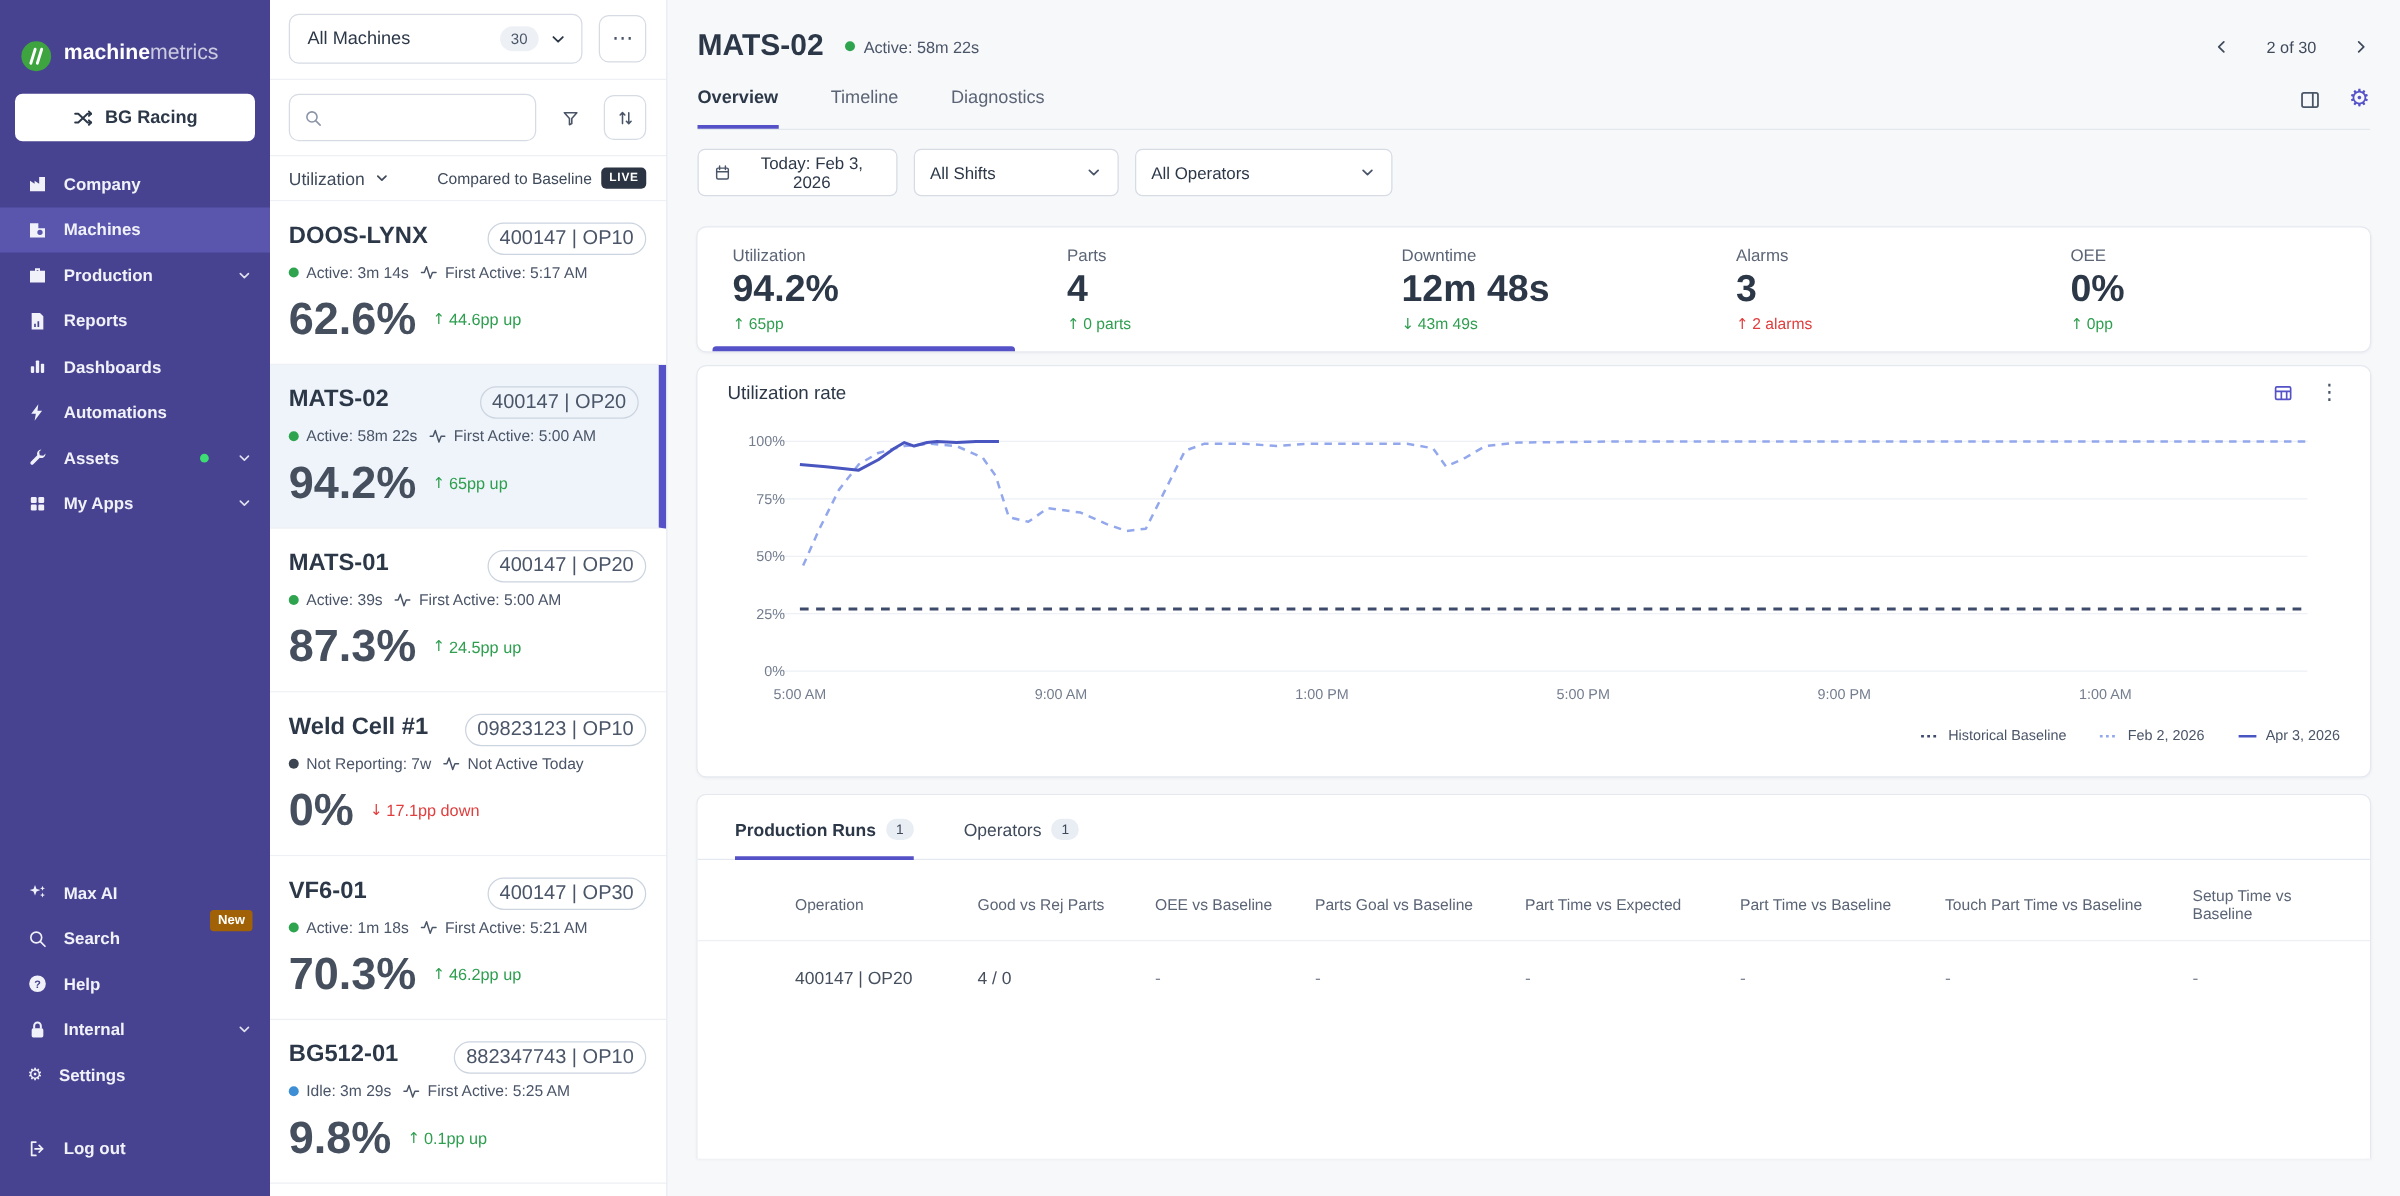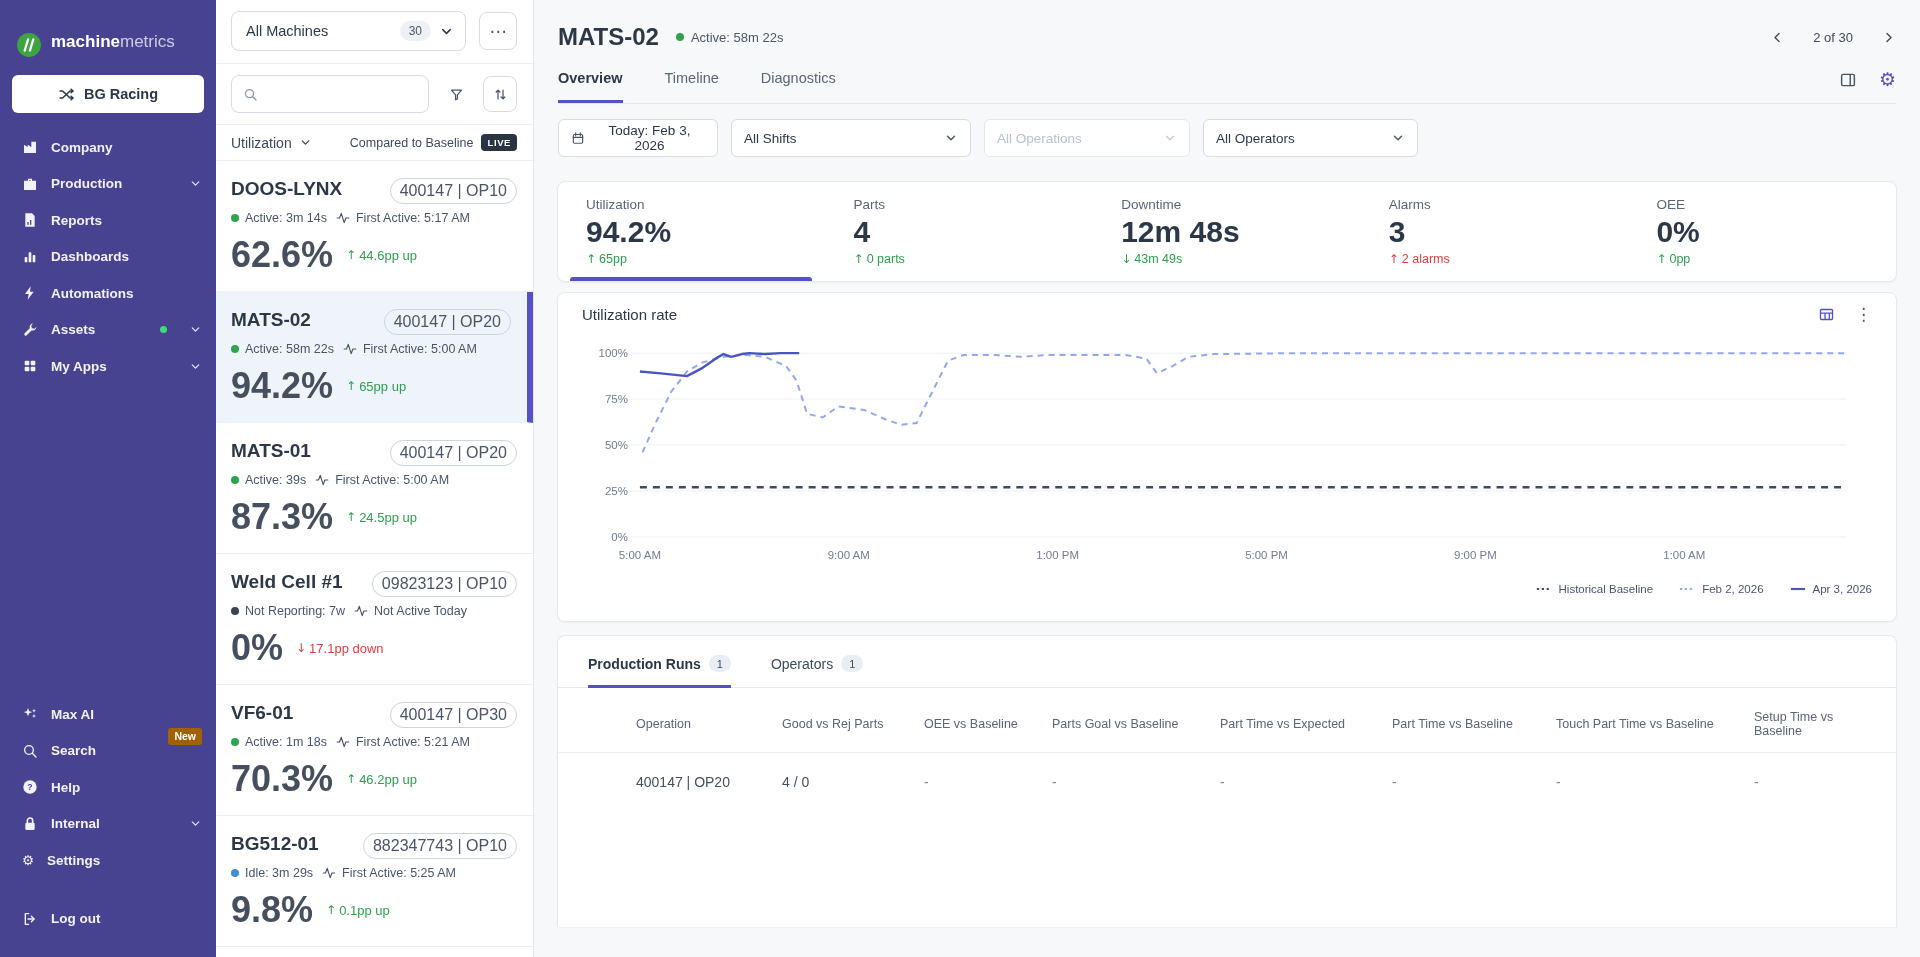--- a/index.html
+++ b/index.html
@@ -76,21 +76,21 @@
   .tabs-icons { position:absolute; right:0; top:0; display:flex; gap:22px; align-items:center; }
   .tabs-icons .icon { cursor:pointer; }
   .tabs-icons .icon svg { width:18px; height:18px; }
 
   .filters { display:flex; gap:13px; padding:15px 24px 0; }
   .filter-btn { height:38px; border:1px solid #d6dbe4; border-radius:6px; background:#fff; display:flex; align-items:center; gap:9px; padding:0 12px; font-size:13.5px; color:#2c3848; cursor:pointer; font-family:inherit; }
   .filter-btn .spacer { flex:1; }
   .filter-btn .icon { color:#4a5568; }
   .filter-btn .icon svg { width:14px; height:14px; }
   .filter-btn:nth-child(1) { width:160px; }
-  .filter-btn:nth-child(2) { width:240px;align-items:center; }
+  .filter-btn:nth-child(2) { width:164px;align-items:center; }
   .filter-btn:nth-child(3) { width:206px; }
   .filter-btn:nth-child(4) { width:215px; }
   .filter-btn.disabled { color:#b8c1ce; border-color:#e4e8ee; cursor:default; }
   .filter-btn.disabled .icon { color:#c4ccd8; }
 
   .content { padding:24px 23px 0; }
   .card { background:#fff; border:1px solid #e5e9ef; border-radius:8px; box-shadow:0 1px 2px rgba(16,24,40,.04); }
   .kpi-strip { height:101px; display:flex; }
   .kpi { flex:1; padding:15px 0 0 28px; position:relative; cursor:pointer; }
   .kpi-label { font-size:13.5px; color:#5b6576; }
@@ -151,20 +151,28 @@
   </button>
   <nav class="nav" id="side-nav">
       <div class="nav-item">
         <span class="icon">
           <svg viewBox="0 0 24 24">
             <path d="M3 21V8.5l5.5 3.5V8.5l5.5 3.5V4h7v17H3z" fill="currentColor"></path>
           </svg>
         </span>
         <span>Company</span>
       </div>
+      <div class="nav-item active">
+        <span class="icon">
+          <svg viewBox="0 0 24 24">
+            <path fill-rule="evenodd" clip-rule="evenodd" d="M3 4h10v6h8v11H3V4zm12 14a3.2 3.2 0 100-6.4 3.2 3.2 0 000 6.4z" fill="currentColor"></path>
+          </svg>
+        </span>
+        <span>Machines</span>
+      </div>
       <div class="nav-item">
         <span class="icon">
           <svg viewBox="0 0 24 24">
             <path fill="currentColor" fill-rule="evenodd" clip-rule="evenodd" d="M9 4h6v3h6v14H3V7h6V4zm2 2v1h2V6h-2z"></path>
           </svg>
         </span>
         <span>Production</span>
         <span class="icon chev">
           <svg viewBox="0 0 24 24">
             <path d="M6 9l6 6 6-6" stroke="currentColor" stroke-width="2.4" fill="none" stroke-linecap="round" stroke-linejoin="round"></path>
@@ -546,29 +554,20 @@
             <g stroke="currentColor" stroke-width="2" fill="none">
               <rect x="4" y="6" width="16" height="15" rx="2"></rect>
               <path d="M8 3v5M16 3v5M4 11h16" stroke-linecap="round"></path>
             </g>
           </svg>
         </span>
         <span>Today: Feb 3, 2026</span>
       </button>
       <button class="filter-btn">
         <span>All Shifts</span>
-        <span class="spacer"></span>
-        <span class="icon">
-          <svg viewBox="0 0 24 24">
-            <path d="M6 9l6 6 6-6" stroke="currentColor" stroke-width="2.4" fill="none" stroke-linecap="round" stroke-linejoin="round"></path>
-          </svg>
-        </span>
-      </button>
-      <button class="filter-btn disabled">
-        <span>All Operations</span>
         <span class="spacer"></span>
         <span class="icon">
           <svg viewBox="0 0 24 24">
             <path d="M6 9l6 6 6-6" stroke="currentColor" stroke-width="2.4" fill="none" stroke-linecap="round" stroke-linejoin="round"></path>
           </svg>
         </span>
       </button>
       <button class="filter-btn">
         <span>All Operators</span>
         <span class="spacer"></span>

